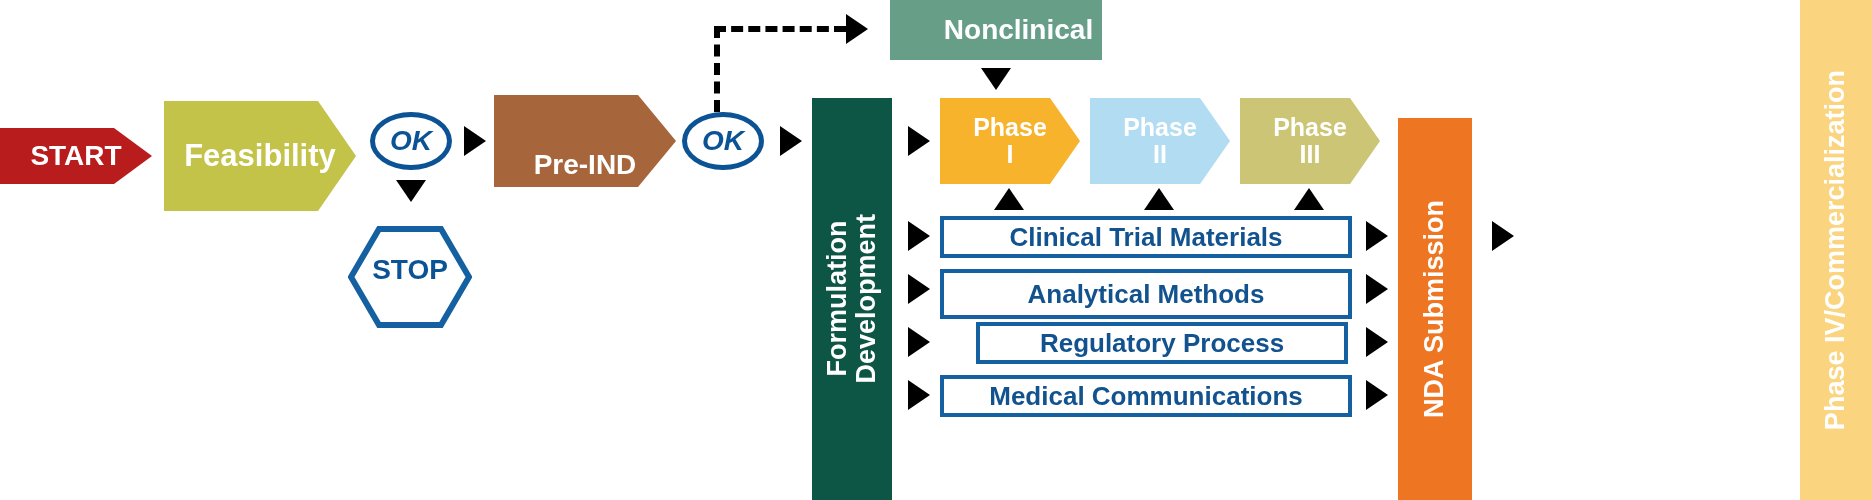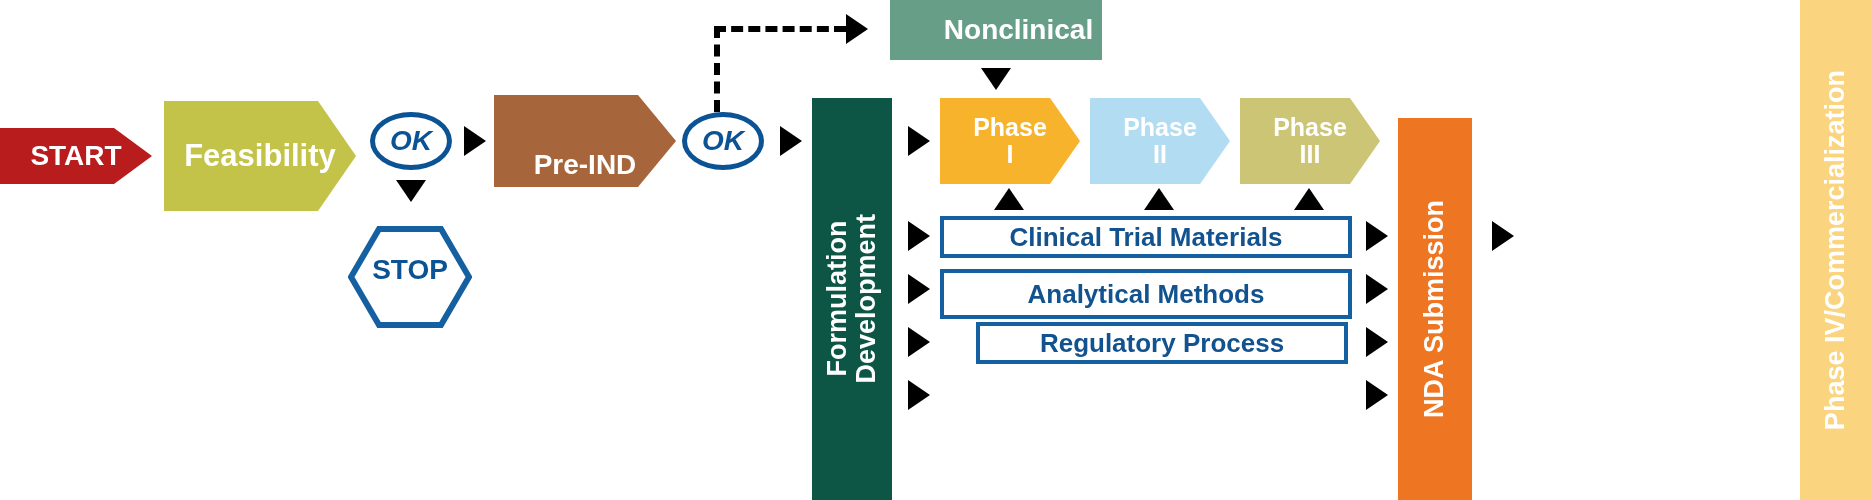--- a/index.html
+++ b/index.html
@@ -137,20 +137,23 @@
   </div>
   <div class="tri tri-r" style="left:1366px;top:274px;"></div>
 
   <div class="tri tri-r" style="left:908px;top:327px;"></div>
   <div class="obox" style="left:940px;top:322px;width:372px;height:42px;margin-left:36px;">
     <span class="label">Regulatory Process</span>
   </div>
   <div class="tri tri-r" style="left:1366px;top:327px;"></div>
 
   <div class="tri tri-r" style="left:908px;top:380px;"></div>
+  <div class="obox" style="left:940px;top:375px;width:412px;height:42px;">
+    <span class="label">Medical Communications</span>
+  </div>
   <div class="tri tri-r" style="left:1366px;top:380px;"></div>
 
   <div class="node vert" style="left:1398px;top:118px;width:74px;height:382px;background:#ee7623;">
     <span class="label" style="font-size:27px;">NDA Submission</span>
   </div>
 
   <div class="tri tri-r" style="left:1492px;top:221px;"></div>
 
   <div class="node vert" style="left:1800px;top:0px;width:72px;height:500px;background:#fad47f;">
     <span class="label" style="font-size:27px;">Phase IV/Commercialization</span>

